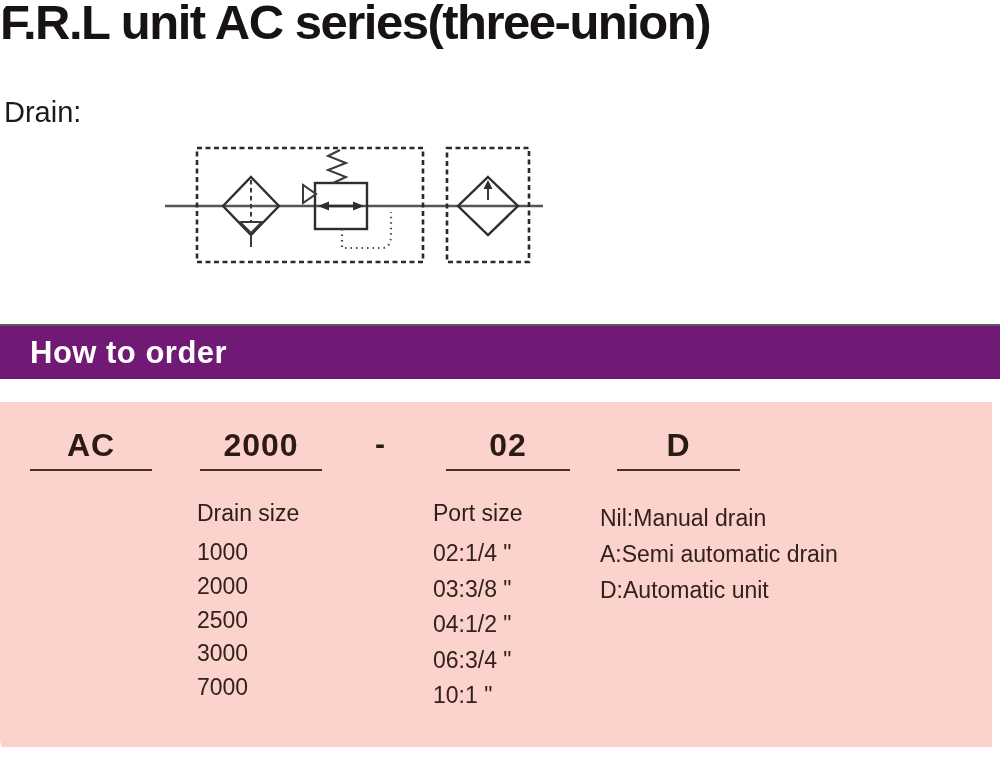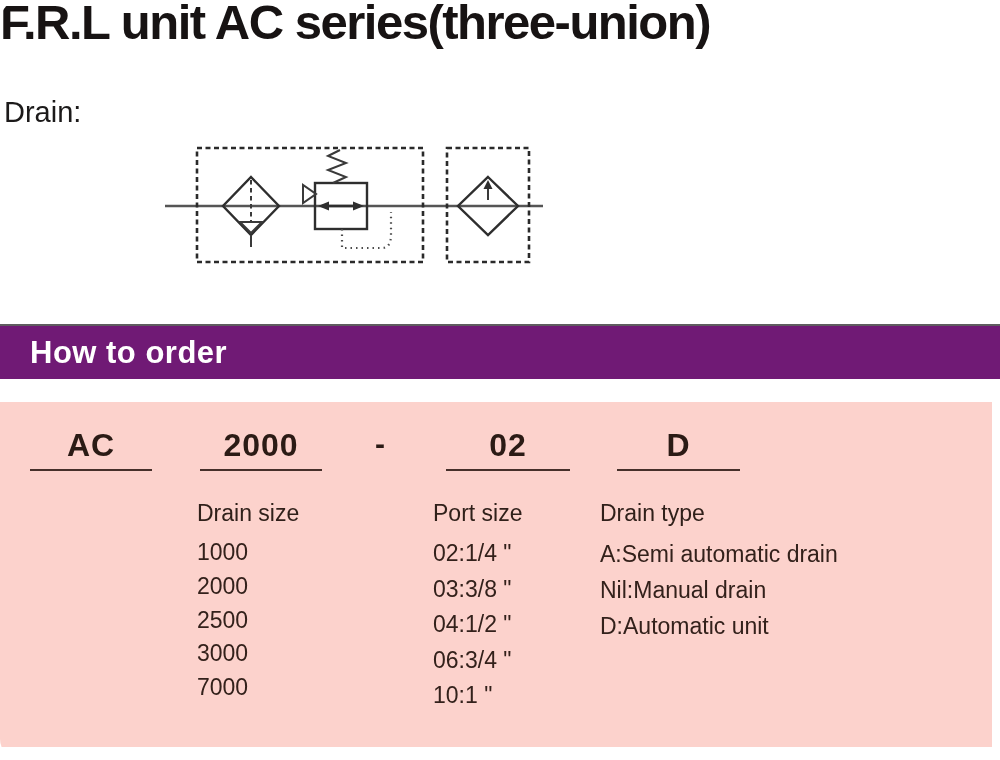--- a/index.html
+++ b/index.html
@@ -180,20 +180,19 @@
     <div class="col col-port">
       <div class="col-header">Port size</div>
       <div class="col-item">02:1/4 "</div>
       <div class="col-item">03:3/8 "</div>
       <div class="col-item">04:1/2 "</div>
       <div class="col-item">06:3/4 "</div>
       <div class="col-item">10:1 "</div>
     </div>
 
     <div class="col col-drain">
-      <div class="col-header">Drain type</div>
+      <div class="col-item">Nil:Manual drain</div>
       <div class="col-item">A:Semi automatic drain</div>
-      <div class="col-item">Nil:Manual drain</div>
       <div class="col-item">D:Automatic unit</div>
     </div>
 
   </div>
 </div>
 
 </body></html>

